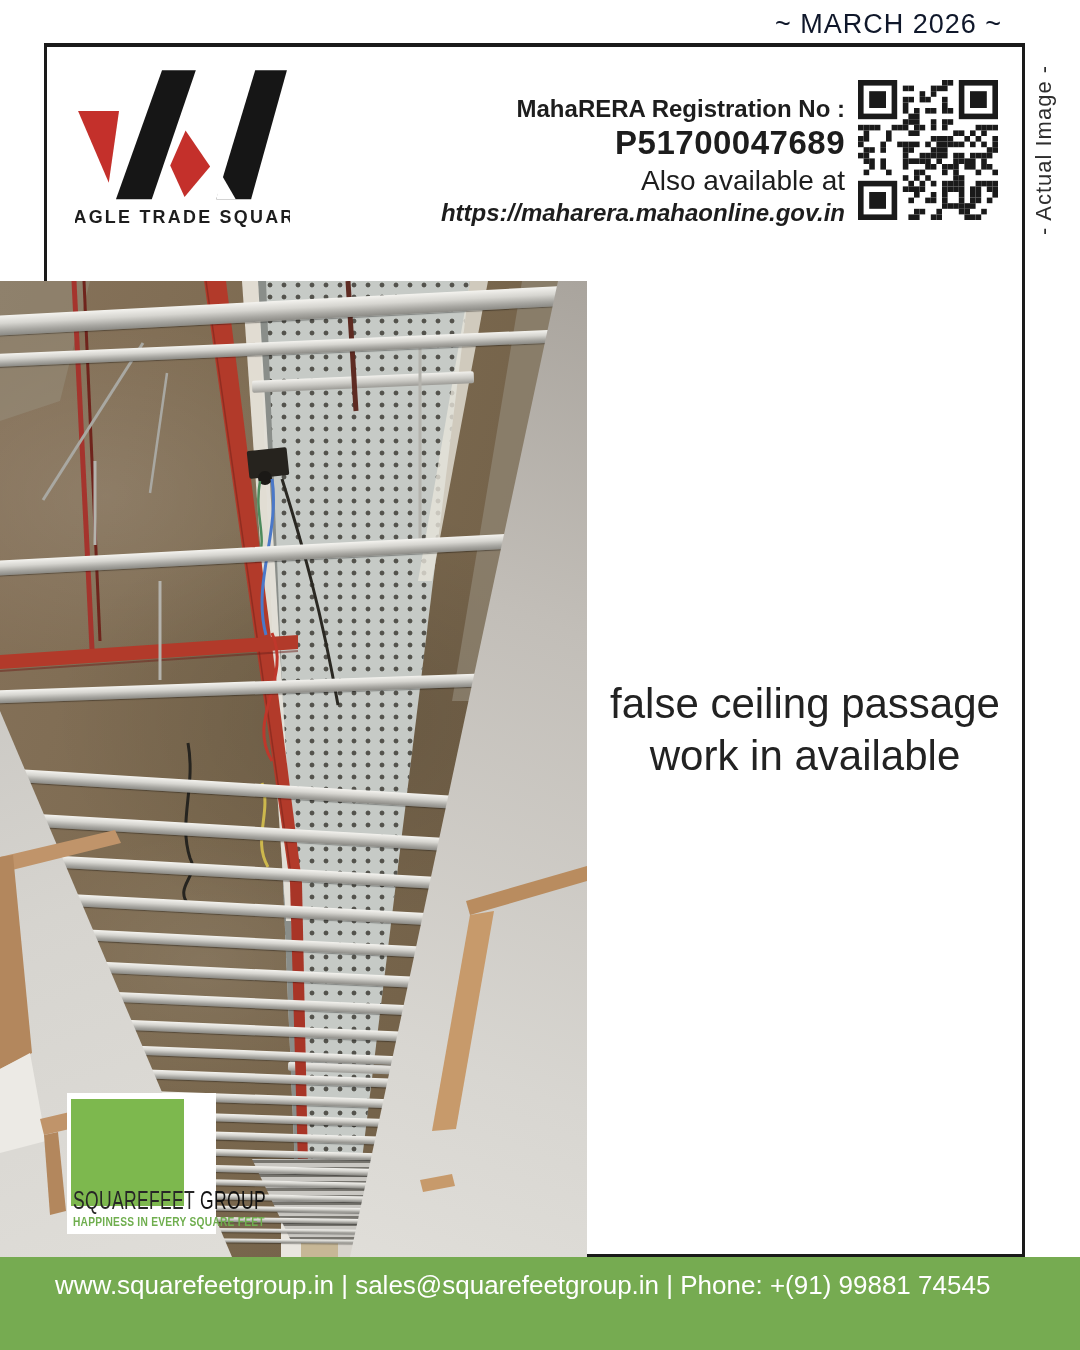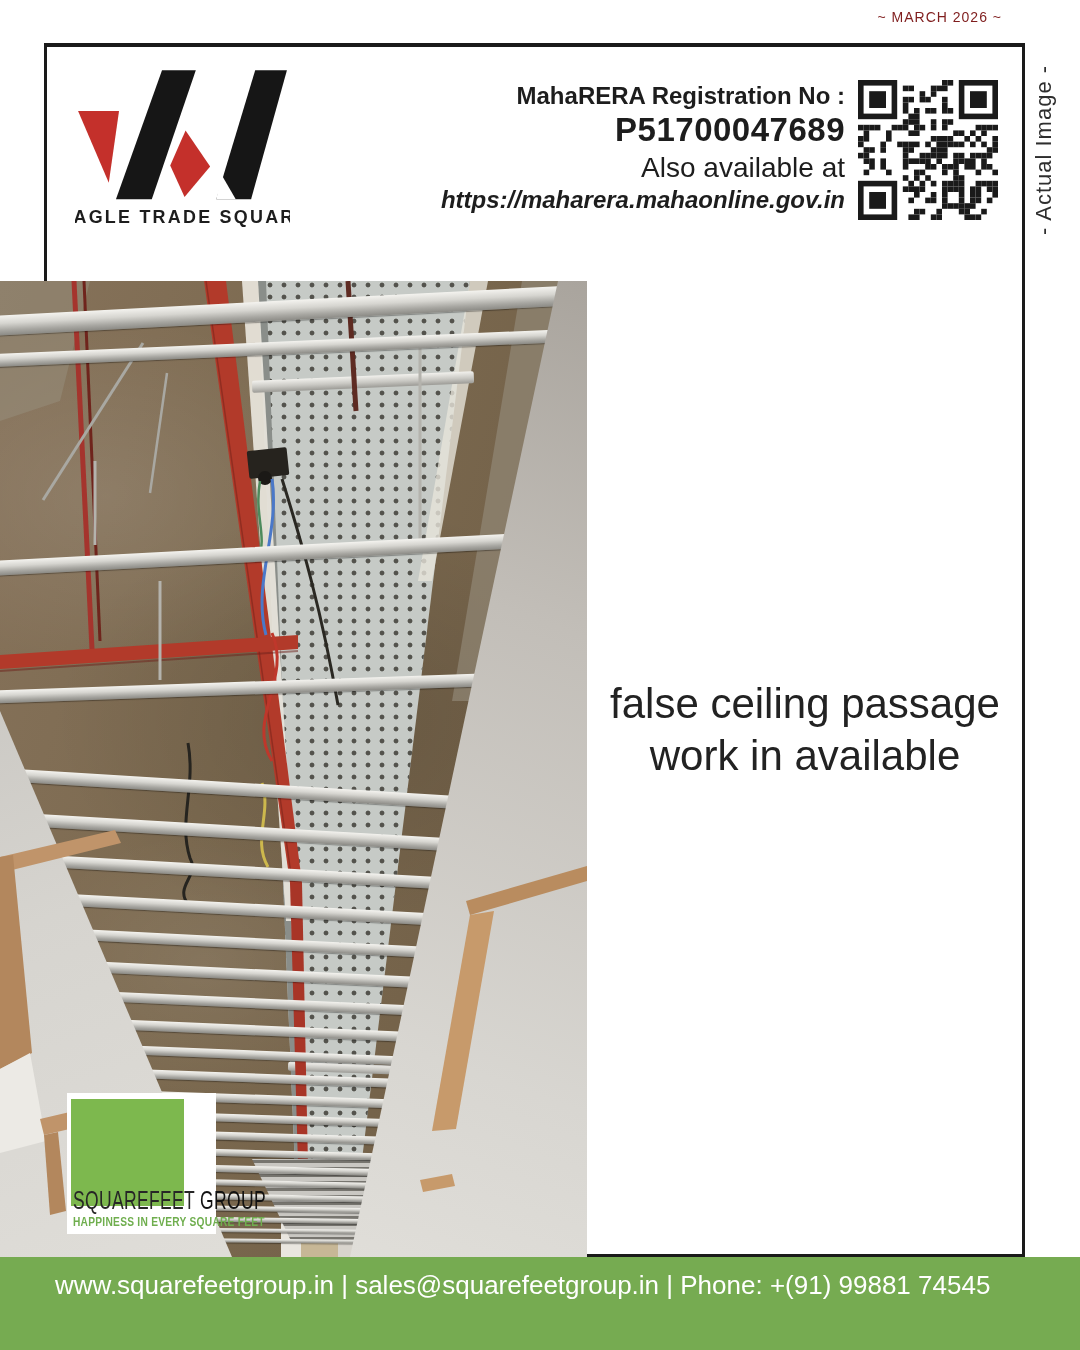--- a/index.html
+++ b/index.html
@@ -1,23 +1,23 @@
 <!DOCTYPE html>
 <html><head>
 <meta charset="utf-8">
 <style>
   html,body{margin:0;padding:0;background:#ffffff;}
   .page{position:relative;width:1080px;height:1350px;background:#ffffff;overflow:hidden;
         font-family:"Liberation Sans",sans-serif;color:#1d1d1d;}
   
-  .month{position:absolute;top:9px;right:78px;font-size:14px;letter-spacing:1px;color:#7f1d1d;}
+  .month{position:absolute;top:9px;right:78px;font-size:27px;letter-spacing:1px;color:#0f172a;}
   .card{position:absolute;left:44px;top:43px;width:981px;height:1214px;box-sizing:border-box;
         border:3px solid #1a1a1a;border-top-width:4px;background:#ffffff;}
   .wagle-logo{position:absolute;left:75px;top:66px;width:215px;height:166px;}
-  .rera{position:absolute;right:235px;top:81px;text-align:right;line-height:1.22;}
+  .rera{position:absolute;right:235px;top:94px;text-align:right;line-height:1.22;}
   .rera .l1{font-size:24px;font-weight:600;}
   .rera .num{font-size:33px;font-weight:700;letter-spacing:.5px;}
   .rera .l3{font-size:28px;font-weight:400;}
   .rera .l4{font-size:24px;font-weight:600;font-style:italic;}
   .qr{position:absolute;left:858px;top:80px;width:140px;height:140px;}
   .actual{position:absolute;left:1031px;top:50px;width:46px;height:200px;
           writing-mode:vertical-rl;transform:rotate(180deg);text-align:center;
           font-size:22px;color:#2e2e2e;letter-spacing:1px;}
   
   .headline{position:absolute;left:585px;top:678px;width:440px;text-align:center;

